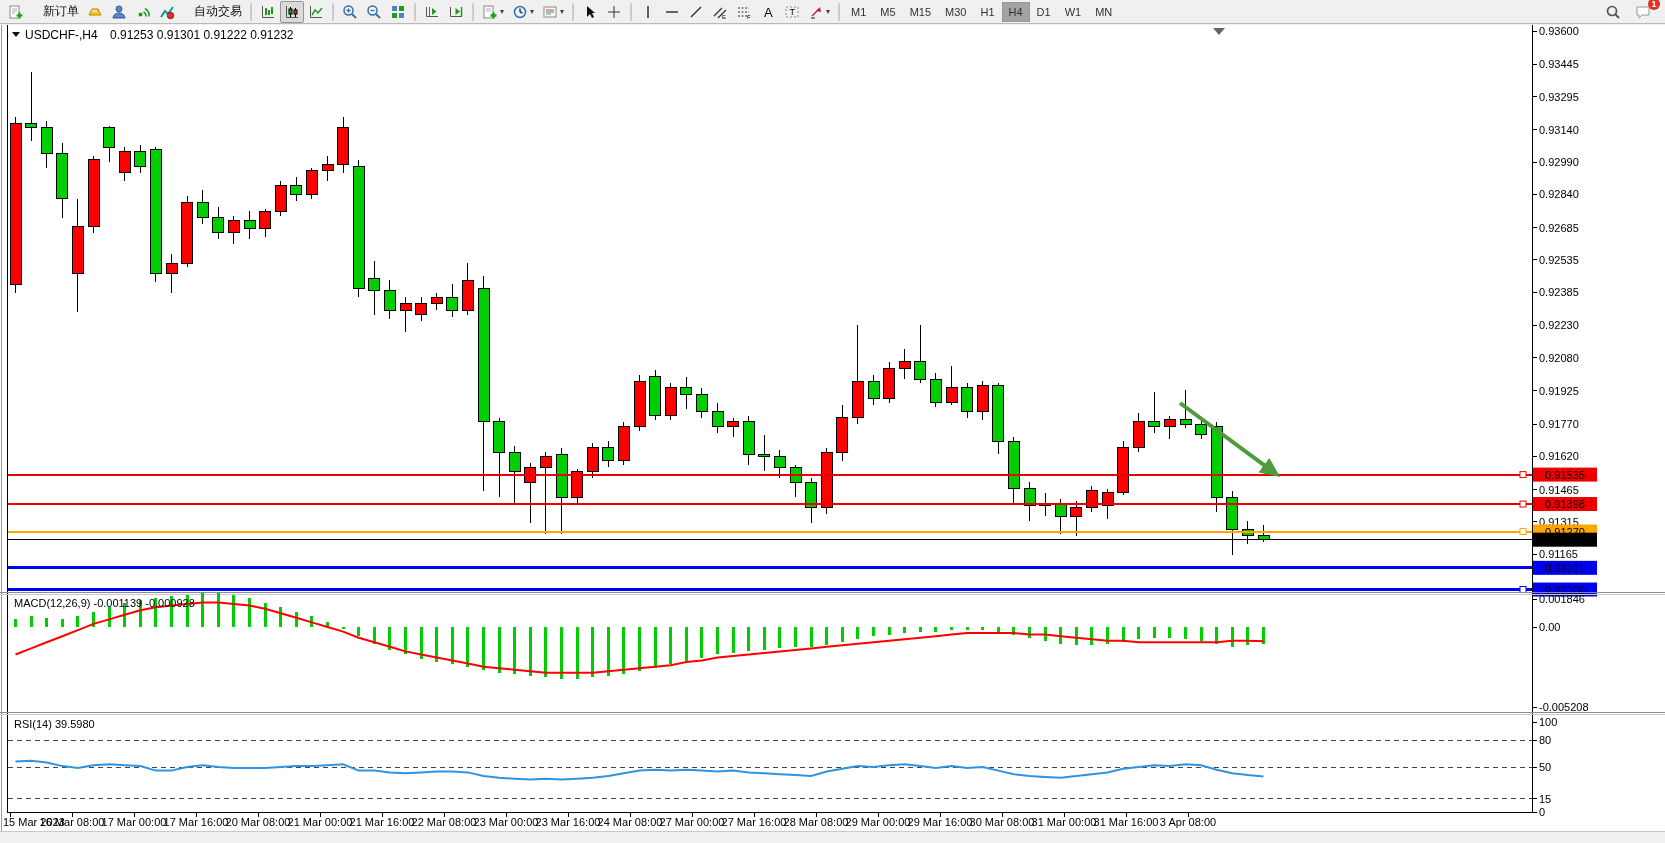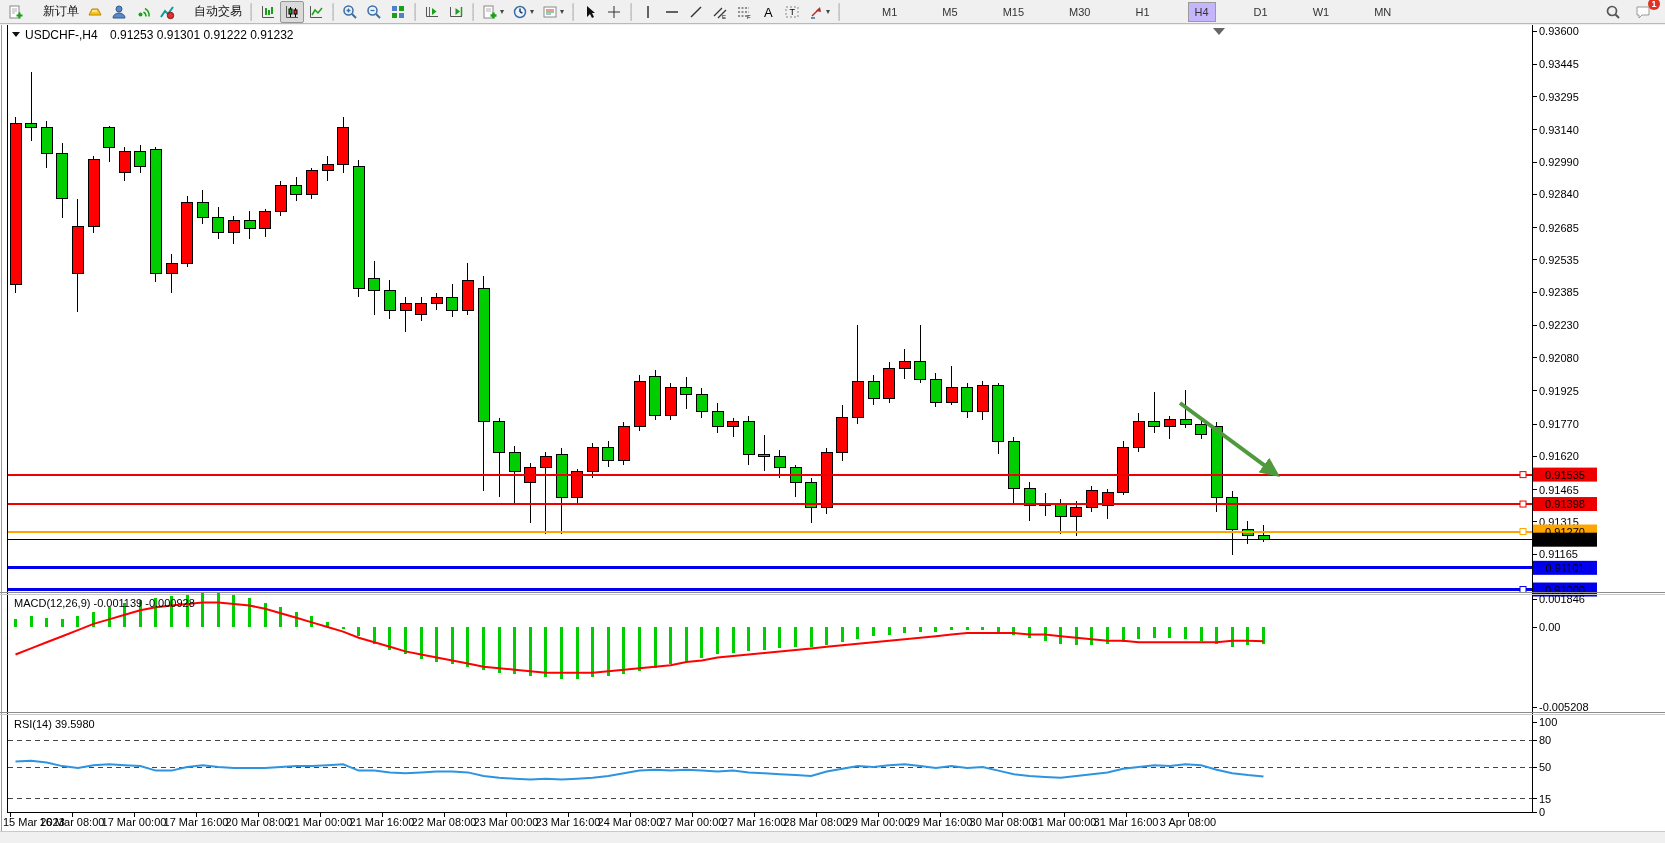--- a/index.html
+++ b/index.html
@@ -6,22 +6,22 @@
     font-family:"Liberation Sans",sans-serif;}
   #toolbar{height:24px;background:#f0f0f0;border-bottom:1px solid #b9b9b9;display:flex;
     align-items:center;padding:0 4px;box-sizing:border-box;white-space:nowrap;}
   .tbtn{height:20px;display:flex;align-items:center;padding:0 3px;border:1px solid transparent;
     border-radius:2px;font-size:12px;color:#111;}
   .tbtn.active{background:#dadada;border-color:#979797;}
   .tbtn .icon{width:16px;height:16px;display:inline-block;}
   .tbtn .icon svg{display:block;}
   .tlabel{margin-left:19px;font-size:12px;}
   .tf{font-size:11px;color:#333;padding:0 6px;height:18px;display:flex;align-items:center;
-    border:1px solid transparent;margin-left:31px;}
-  .tf.active{background:#c4b5fd;border-color:#9a9a9a;}
+    border:1px solid transparent;}
+  .tf.active{background:#a3a3a3;border-color:#9a9a9a;}
   .dd{font-size:8px;color:#444;margin-left:2px;}
   .sep{width:1px;height:18px;background:#c6c6c6;margin:0 4px;border-left:1px dotted #dcdcdc;}
   #tb-spacer{flex:1;}
   .rightbtn{position:relative;margin-right:6px;}
   .badge{position:absolute;top:-4px;right:-6px;background:#e03224;color:#fff;font-size:9px;
     width:12px;height:12px;border-radius:7px;display:flex;align-items:center;justify-content:center;
     font-weight:bold;}
   #chart-wrap{position:absolute;left:0;top:25px;width:1665px;height:574px;}
   svg text{font-family:"Liberation Sans",sans-serif;fill:#000;}
 </style>

